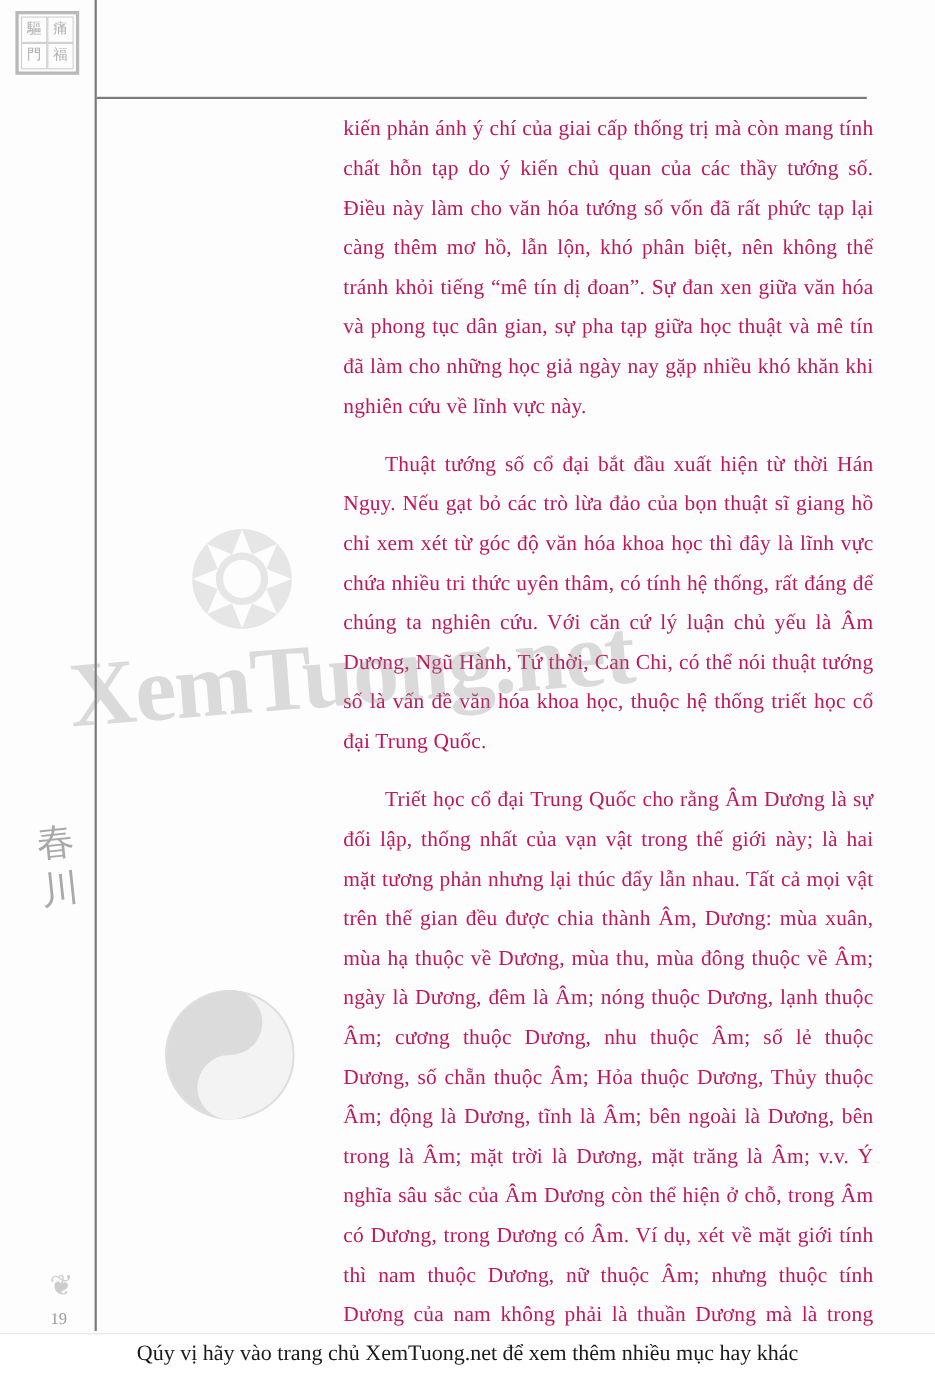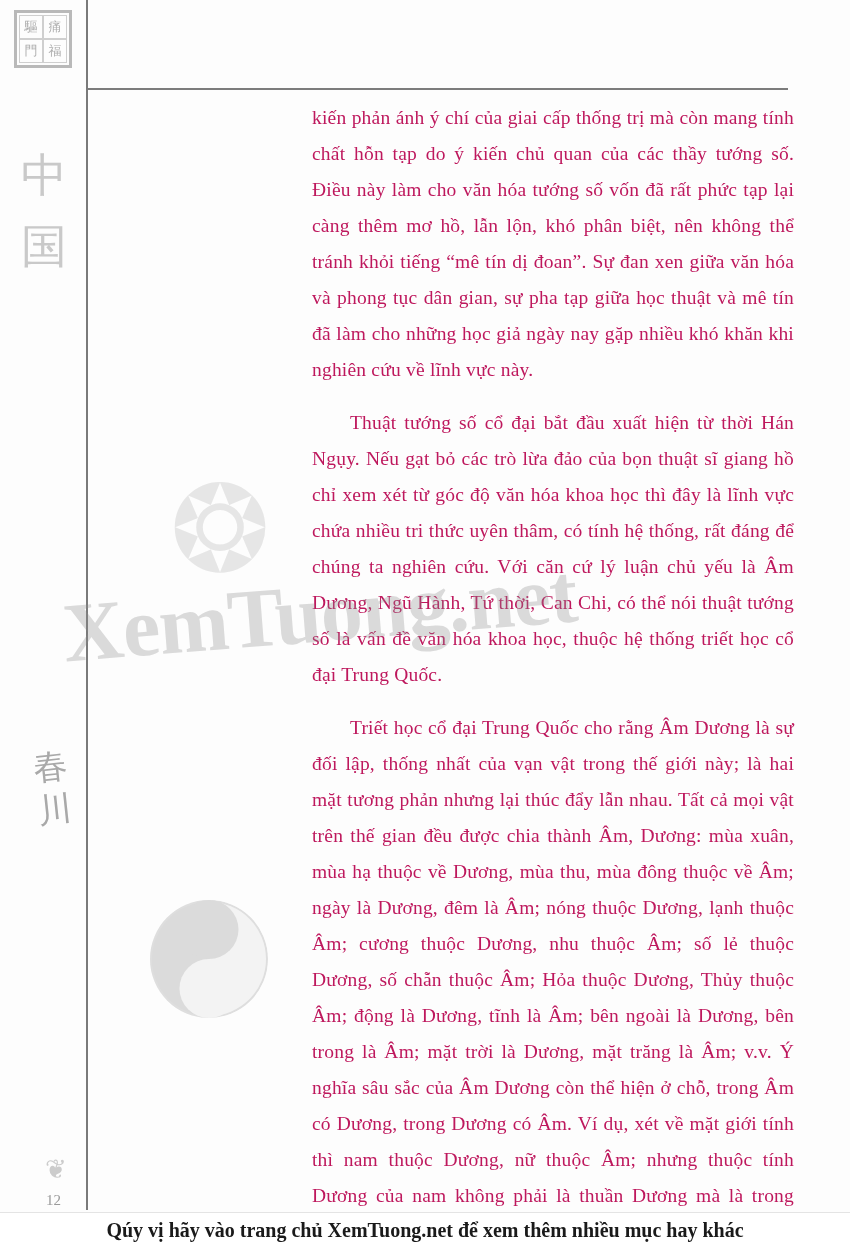--- a/index.html
+++ b/index.html
@@ -214,40 +214,39 @@
     border-top: 1px solid #e4e4e4;
   }
   .footer-text {
     position: absolute;
     left: 0;
     top: 1219px;
     width: 850px;
     text-align: center;
     font-family: "Liberation Serif", serif;
     font-size: 20px;
-    font-weight: bold;
+    font-weight: normal;
     color: #1a1a1a;
   }
 </style>
 </head>
 <body>
 
 <div class="page">
 
   <div class="left-rail">
     <div class="seal-block">
       <span>驅</span>
       <span>痛</span>
       <span>門</span>
       <span>福</span>
     </div>
-    <div class="vert-title">中国</div>
     <div class="brush-mark">春川</div>
     <div class="crab-mark">❦</div>
-    <div class="page-number">12</div>
+    <div class="page-number">19</div>
   </div>
 
   <div class="rule-top"></div>
 
   <div class="lion-ghost">❂</div>
   <div class="yin-yang"></div>
 
   <div class="text-col">
     <p>kiến phản ánh ý chí của giai cấp thống trị mà còn mang tính chất hỗn tạp do ý kiến chủ quan của các thầy tướng số. Điều này làm cho văn hóa tướng số vốn đã rất phức tạp lại càng thêm mơ hồ, lẫn lộn, khó phân biệt, nên không thể tránh khỏi tiếng “mê tín dị đoan”. Sự đan xen giữa văn hóa và phong tục dân gian, sự pha tạp giữa học thuật và mê tín đã làm cho những học giả ngày nay gặp nhiều khó khăn khi nghiên cứu về lĩnh vực này.</p>
     <p class="indent">Thuật tướng số cổ đại bắt đầu xuất hiện từ thời Hán Ngụy. Nếu gạt bỏ các trò lừa đảo của bọn thuật sĩ giang hồ chỉ xem xét từ góc độ văn hóa khoa học thì đây là lĩnh vực chứa nhiều tri thức uyên thâm, có tính hệ thống, rất đáng để chúng ta nghiên cứu. Với căn cứ lý luận chủ yếu là Âm Dương, Ngũ Hành, Tứ thời, Can Chi, có thể nói thuật tướng số là vấn đề văn hóa khoa học, thuộc hệ thống triết học cổ đại Trung Quốc.</p>

